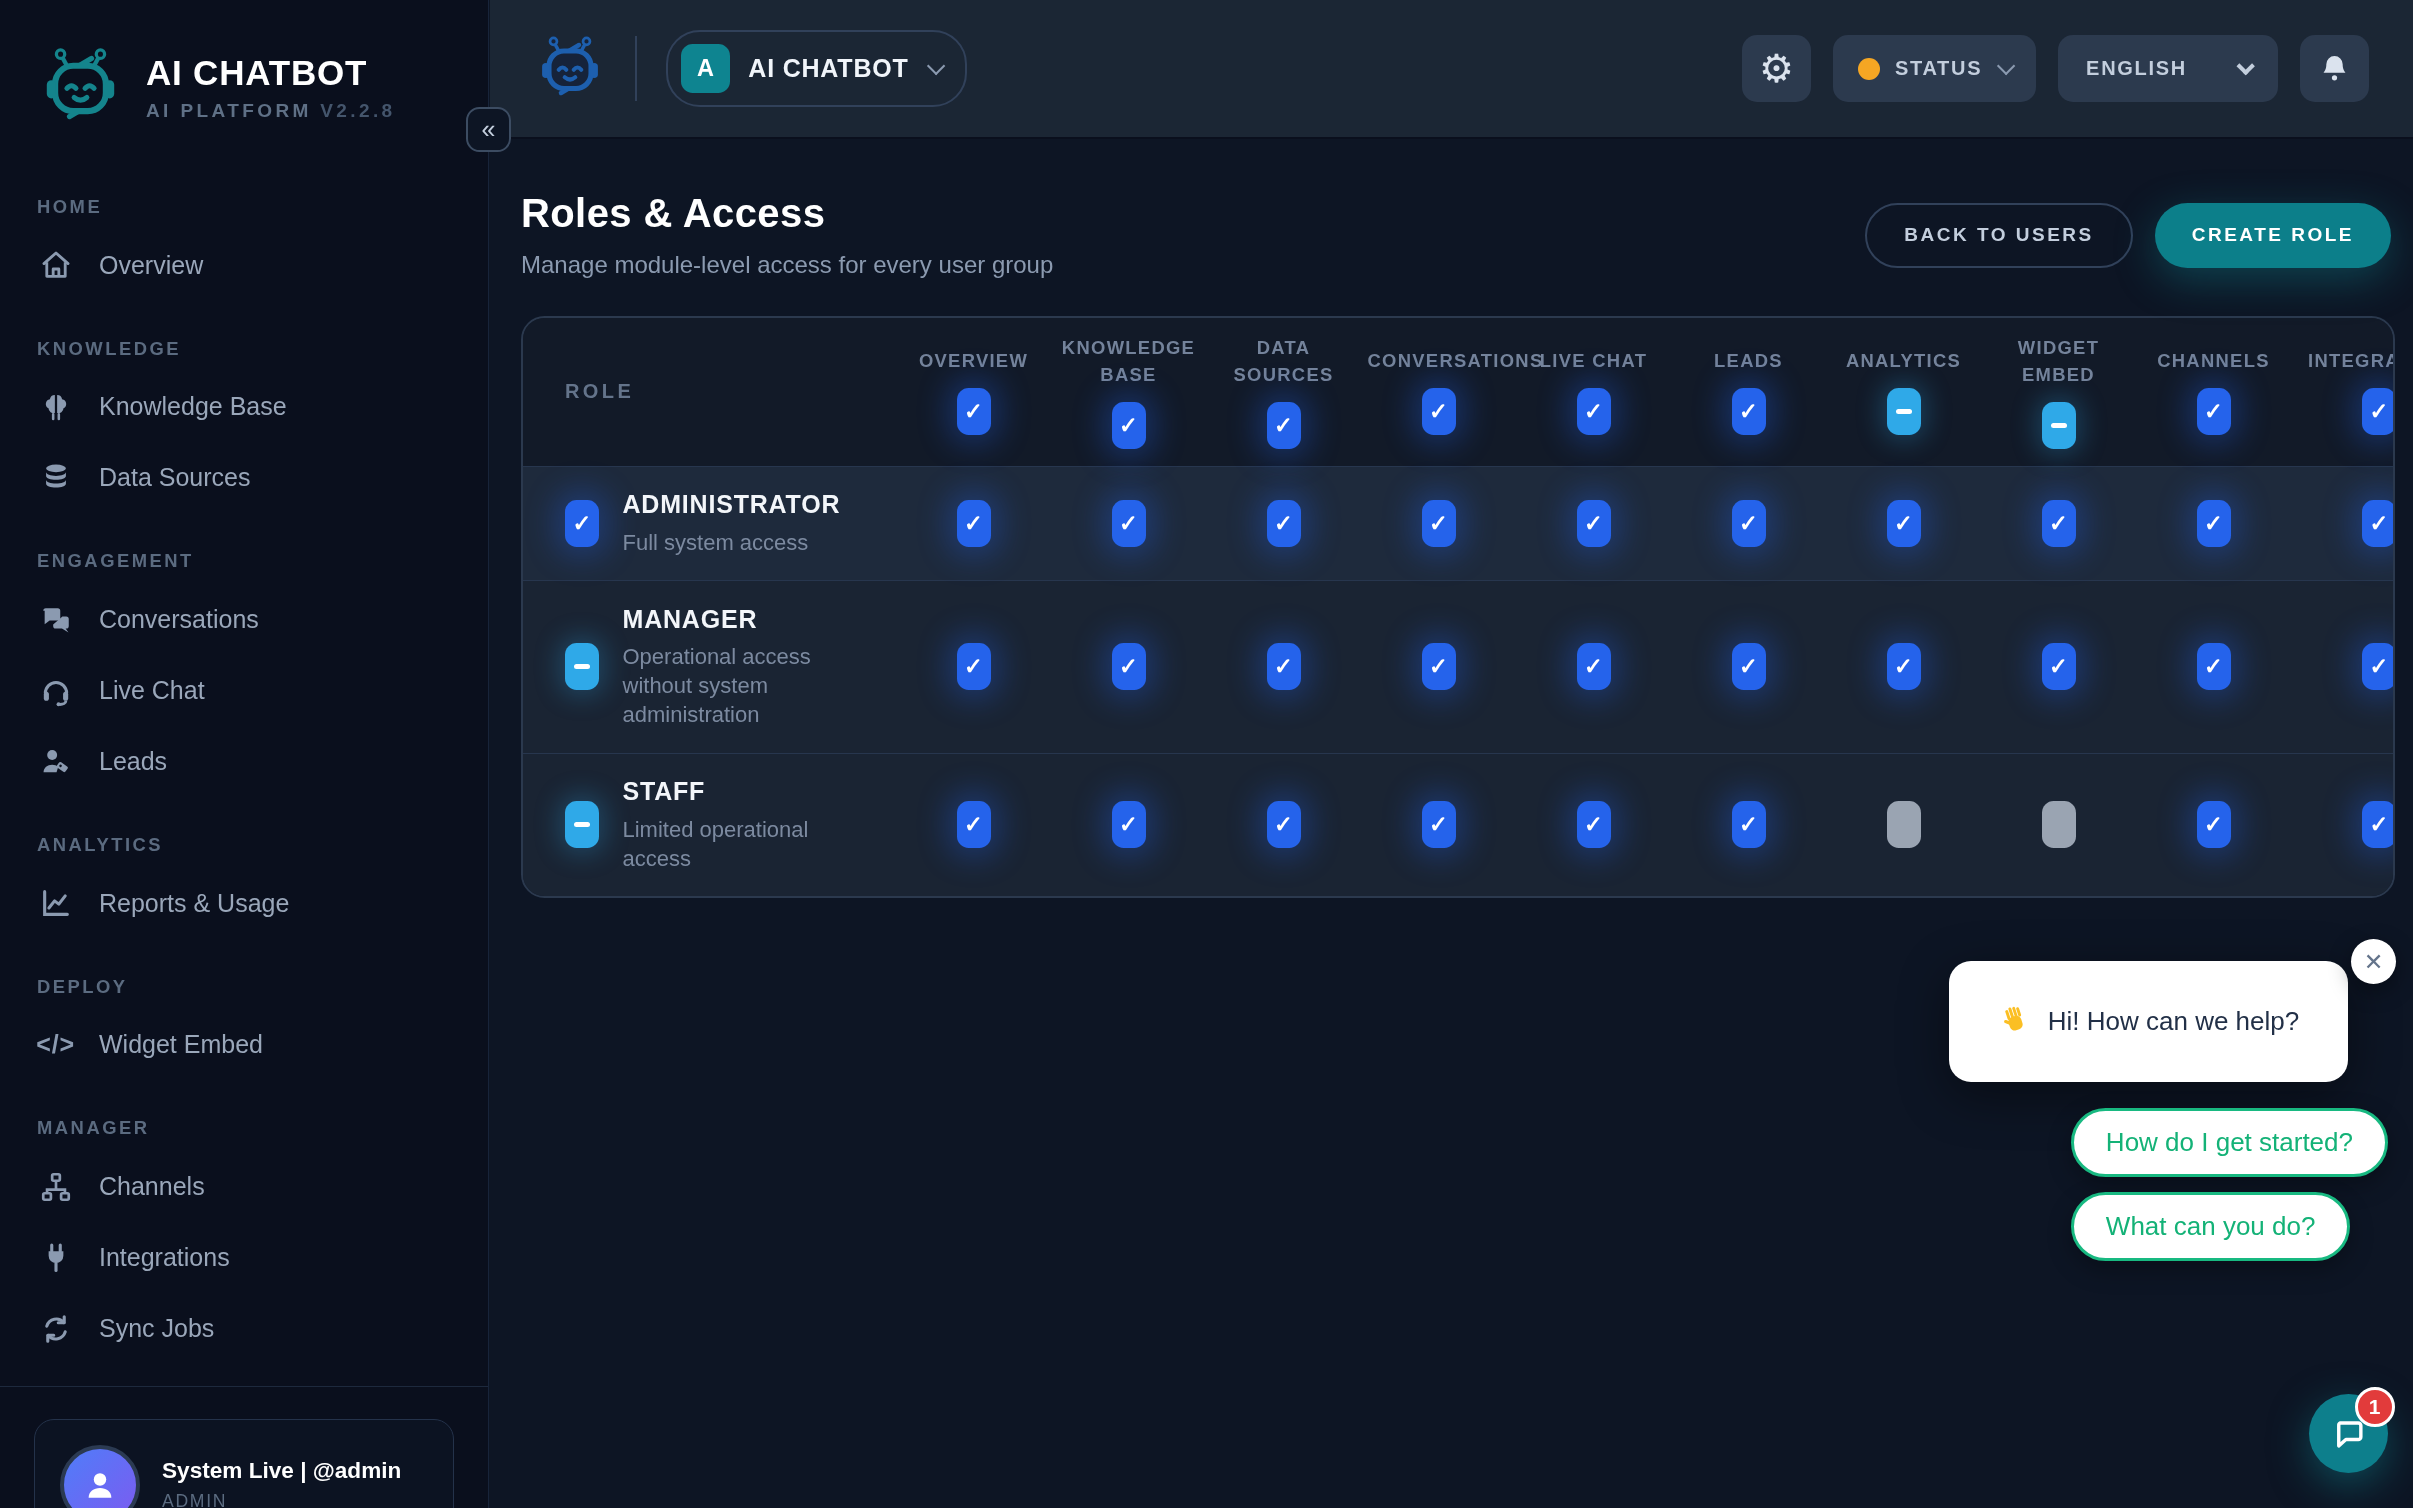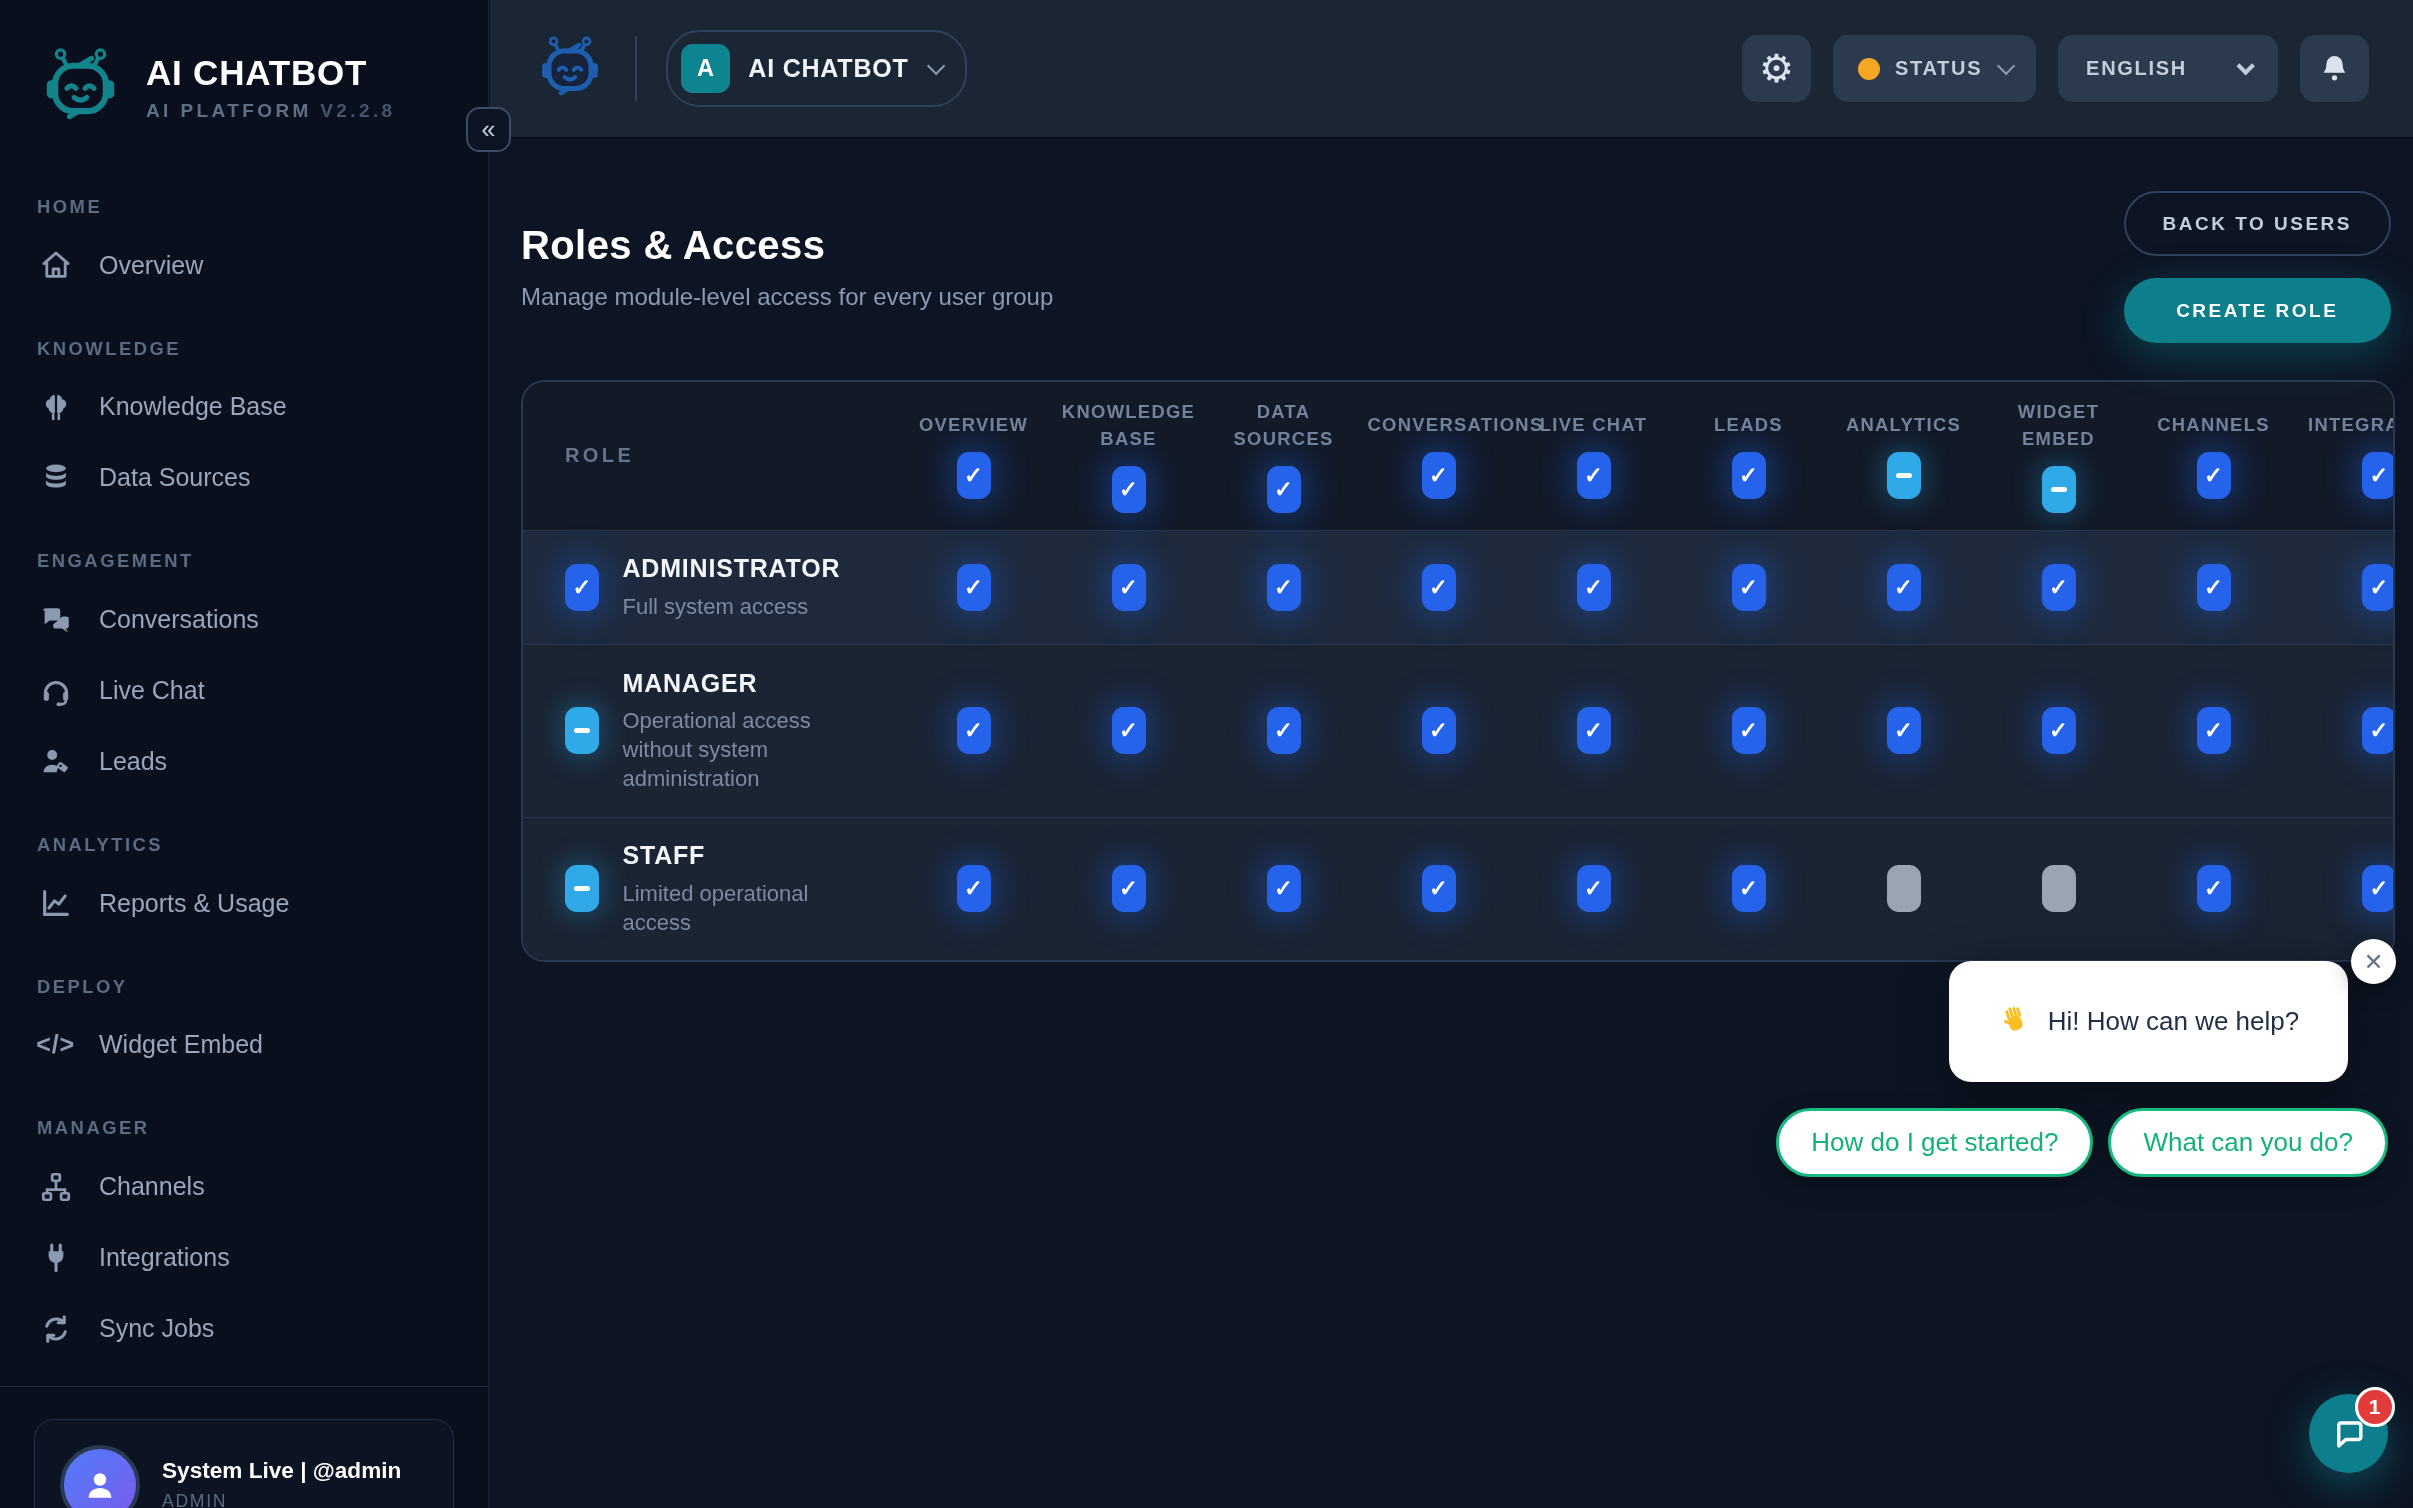--- a/index.html
+++ b/index.html
@@ -84,21 +84,21 @@
   .icon-btn svg { width:35px; height:35px; }
   .status-pill { padding:0 25px; gap:15px; }
   .status-dot { width:22px; height:22px; border-radius:50%; background:#f5a623; }
   .control-label { font-size:20px; font-weight:bold; letter-spacing:1.7px; color:#c3cedd; }
   .lang-select { padding:0 28.5px; gap:50px; min-width:205px; justify-content:space-between; }
   .chev-bold { width:12.6px; height:12.6px; border-right:4.2px solid #c3cedd; border-bottom:4.2px solid #c3cedd; transform:rotate(45deg) translateY(-3.4px); }
   
   .page-head { display:flex; align-items:center; padding:52px 22px 37px 31px; }
   .page-title { font-size:40px; font-weight:bold; color:#ffffff; letter-spacing:0.4px; }
   .page-subtitle { font-size:24px; color:#8b9ab0; margin-top:15px; }
-  .page-actions { margin-left:auto; display:flex; gap:22px;flex-direction:column; }
+  .page-actions { margin-left:auto; display:flex; gap:22px; }
   .btn {
     height:65px; border-radius:34px; padding:0 37px; cursor:pointer;
     font-size:19px; font-weight:bold; letter-spacing:2.5px;
     font-family:"Liberation Sans", sans-serif;
     display:flex; align-items:center; justify-content:center;
   }
   .btn-outline { background:transparent; border:2.5px solid #31415a; color:#c3cedd; }
   .btn-teal { background:#0c7f8a; border:none; color:#ffffff; box-shadow:0 11.7px 42px rgba(14,148,160,0.35); }
   
   .table-card {
@@ -136,21 +136,21 @@
     gap:15px; padding:25px 30px; box-shadow:0 13.4px 50px rgba(0,0,0,0.45);
   }
   .chat-bubble-text { font-size:26px; color:#223047; }
   .wave-icon svg { width:35px; height:35px; }
   .chat-close {
     position:absolute; left:2351px; top:939px; width:45px; height:45px; border-radius:50%;
     background:#ffffff; border:none; cursor:pointer; color:#64748b; font-size:23.5px;
     display:flex; align-items:center; justify-content:center; z-index:5;
     box-shadow:0 6.7px 22px rgba(0,0,0,0.4);
   }
-  .chat-suggestions { position:absolute; right:25px; top:1108px; display:flex; align-items:flex-start; gap:15px; }
+  .chat-suggestions { position:absolute; right:25px; top:1108px; display:flex; flex-direction:column; align-items:flex-start; gap:15px; }
   .pill {
     height:69px; background:#ffffff; border:3.4px solid #18b981; border-radius:35px;
     color:#14b277; font-size:26px; padding:0 32px; cursor:pointer;
     font-family:"Liberation Sans", sans-serif;
     display:flex; align-items:center; box-shadow:0 8.4px 25px rgba(0,0,0,0.3);
   }
   .chat-fab {
     position:absolute; right:25px; bottom:35px; width:79px; height:79px; border-radius:50%;
     background:#0d7f8c; border:none; cursor:pointer;
     display:flex; align-items:center; justify-content:center;

